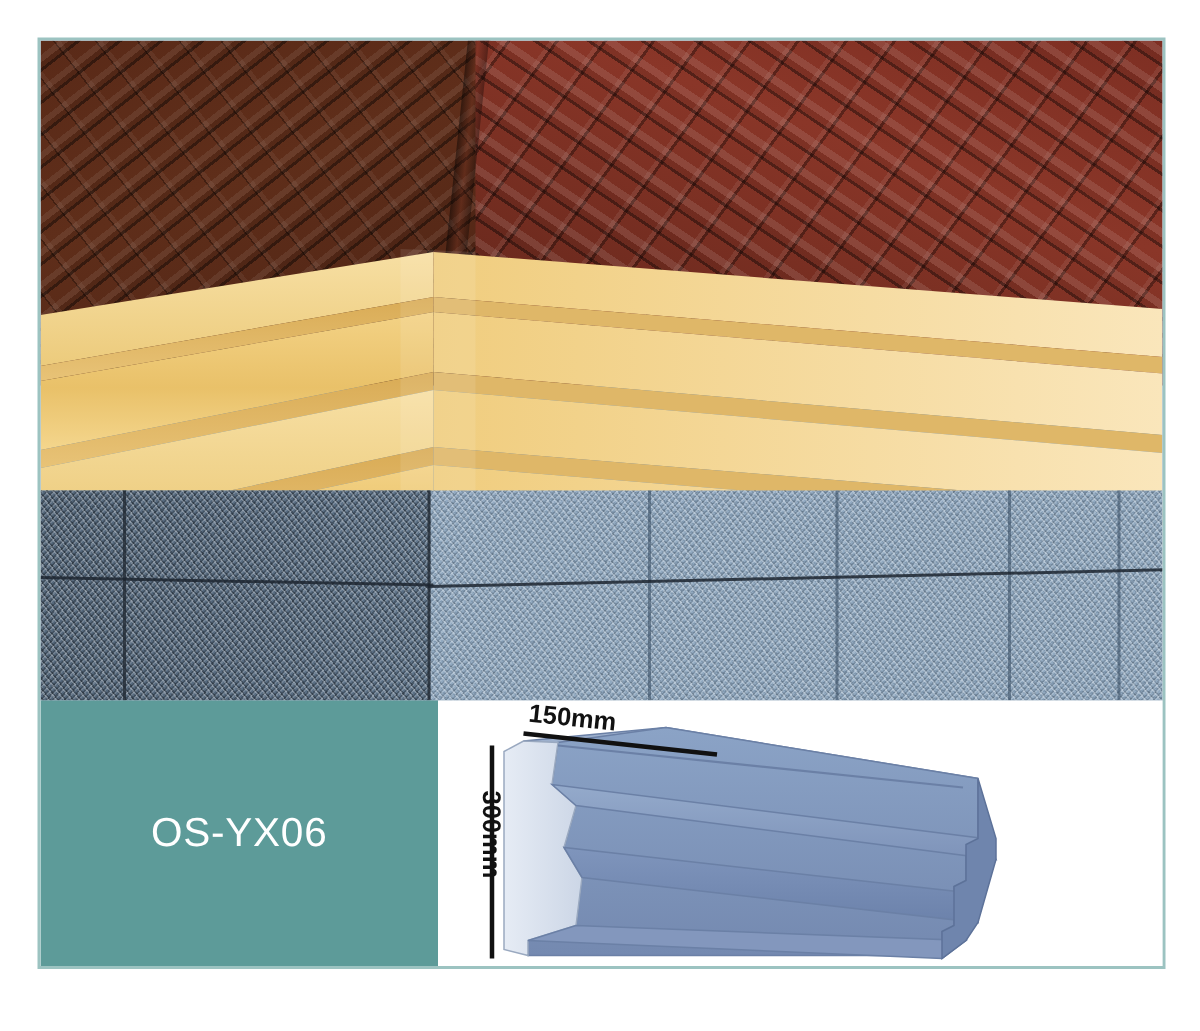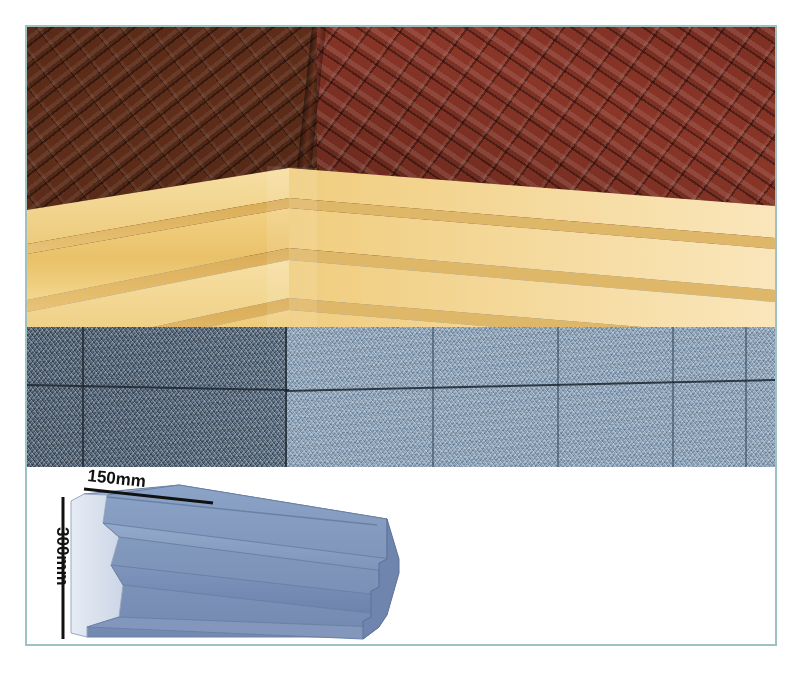--- a/index.html
+++ b/index.html
@@ -267,20 +267,23 @@
     <div class="joint-v light" style="left:530px;"></div>
     <div class="joint-v light" style="left:645px;"></div>
     <div class="joint-v light" style="left:718px;"></div>
 
     <div class="joint-h" style="left:0;top:357px;width:262px;transform:rotate(1.1deg);"></div>
     <div class="joint-h" style="left:258px;top:363px;width:492px;transform:rotate(-1.3deg);"></div>
   </div>
 
   <div id="bottom-row">
 
+    <div id="label-panel">
+      <span id="product-code">OS-YX06</span>
+    </div>
 
     <div id="diagram-panel">
       <svg id="diagram-svg" width="483" height="177" viewBox="0 0 483 177">
         <defs>
           <linearGradient id="dFace" x1="0" y1="0" x2="1" y2="0">
             <stop offset="0%" stop-color="#e6ecf5"></stop>
             <stop offset="100%" stop-color="#ccd6e6"></stop>
           </linearGradient>
           <linearGradient id="dBody" x1="0" y1="0" x2="0" y2="1">
             <stop offset="0%" stop-color="#8ba3c6"></stop>

